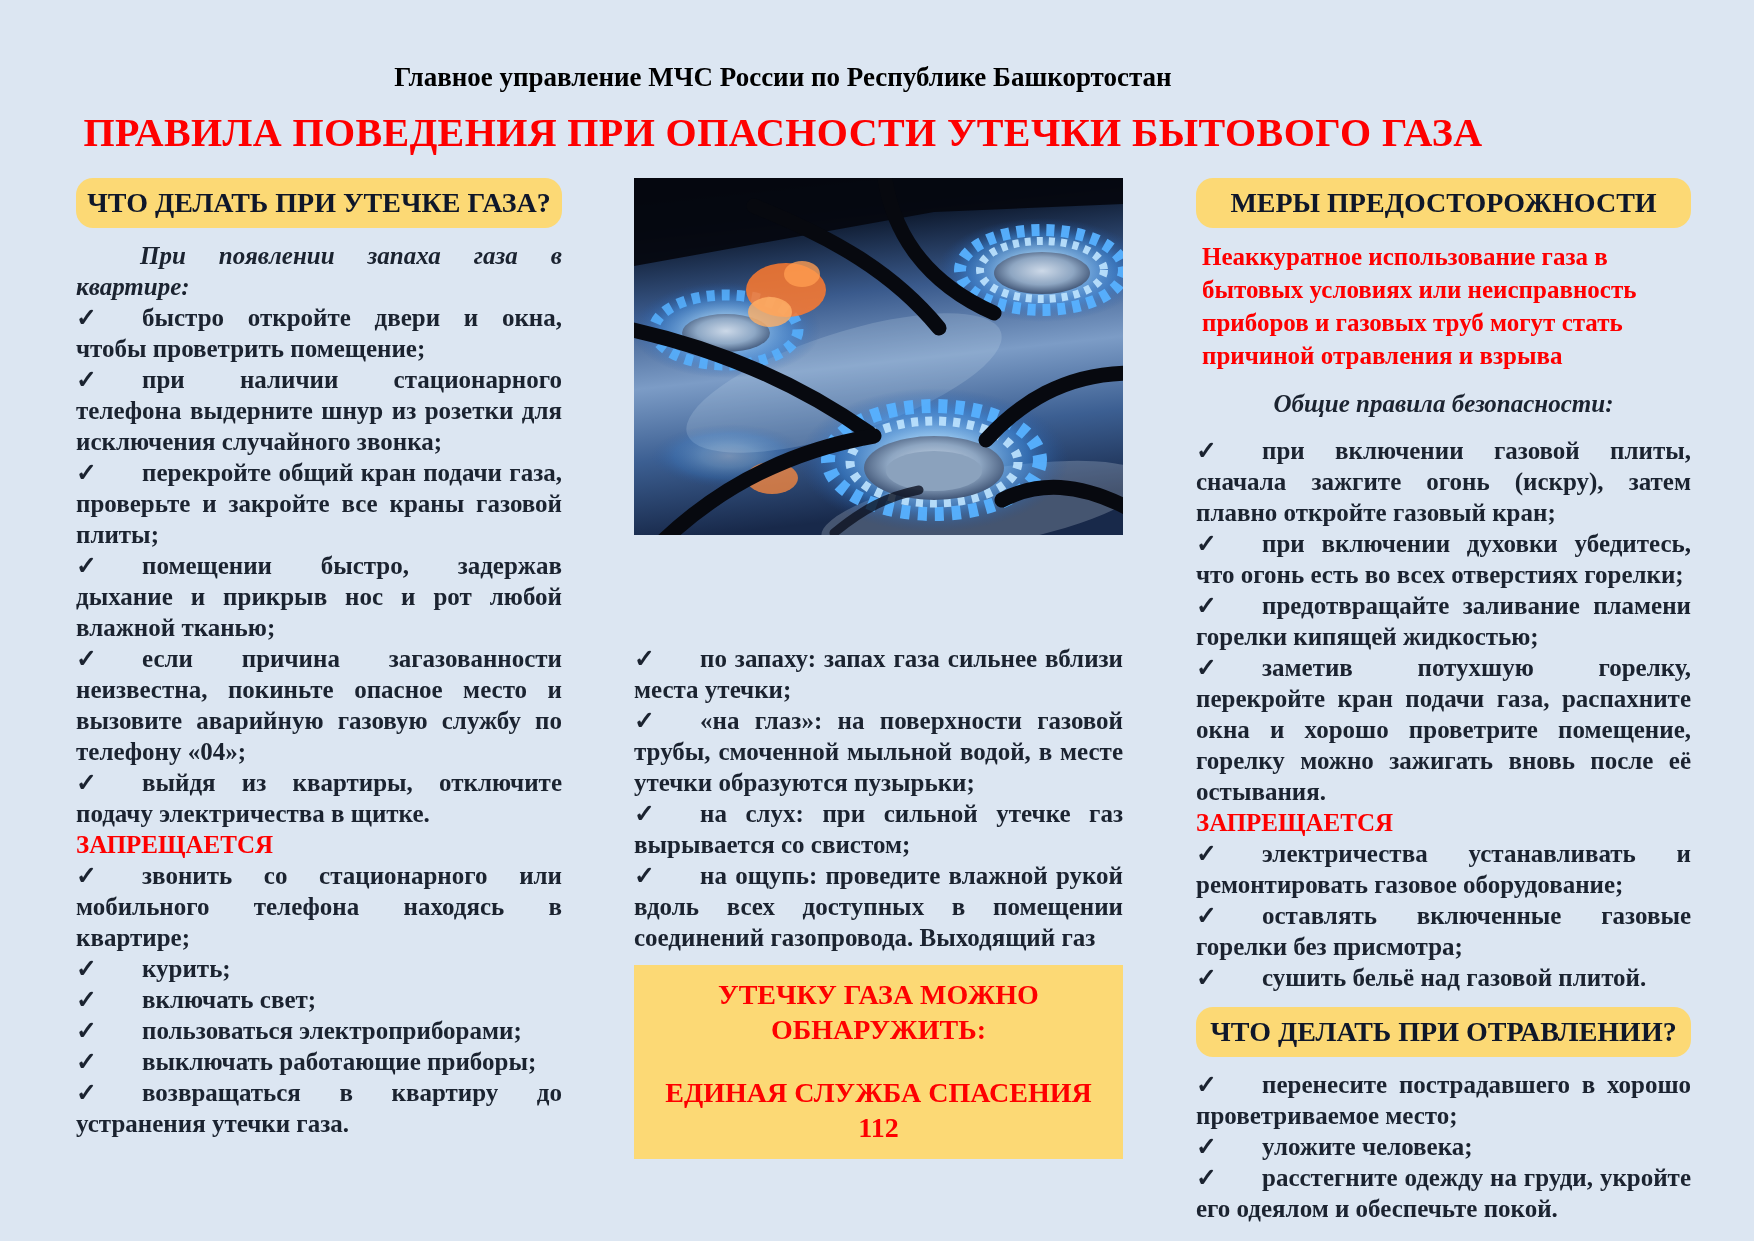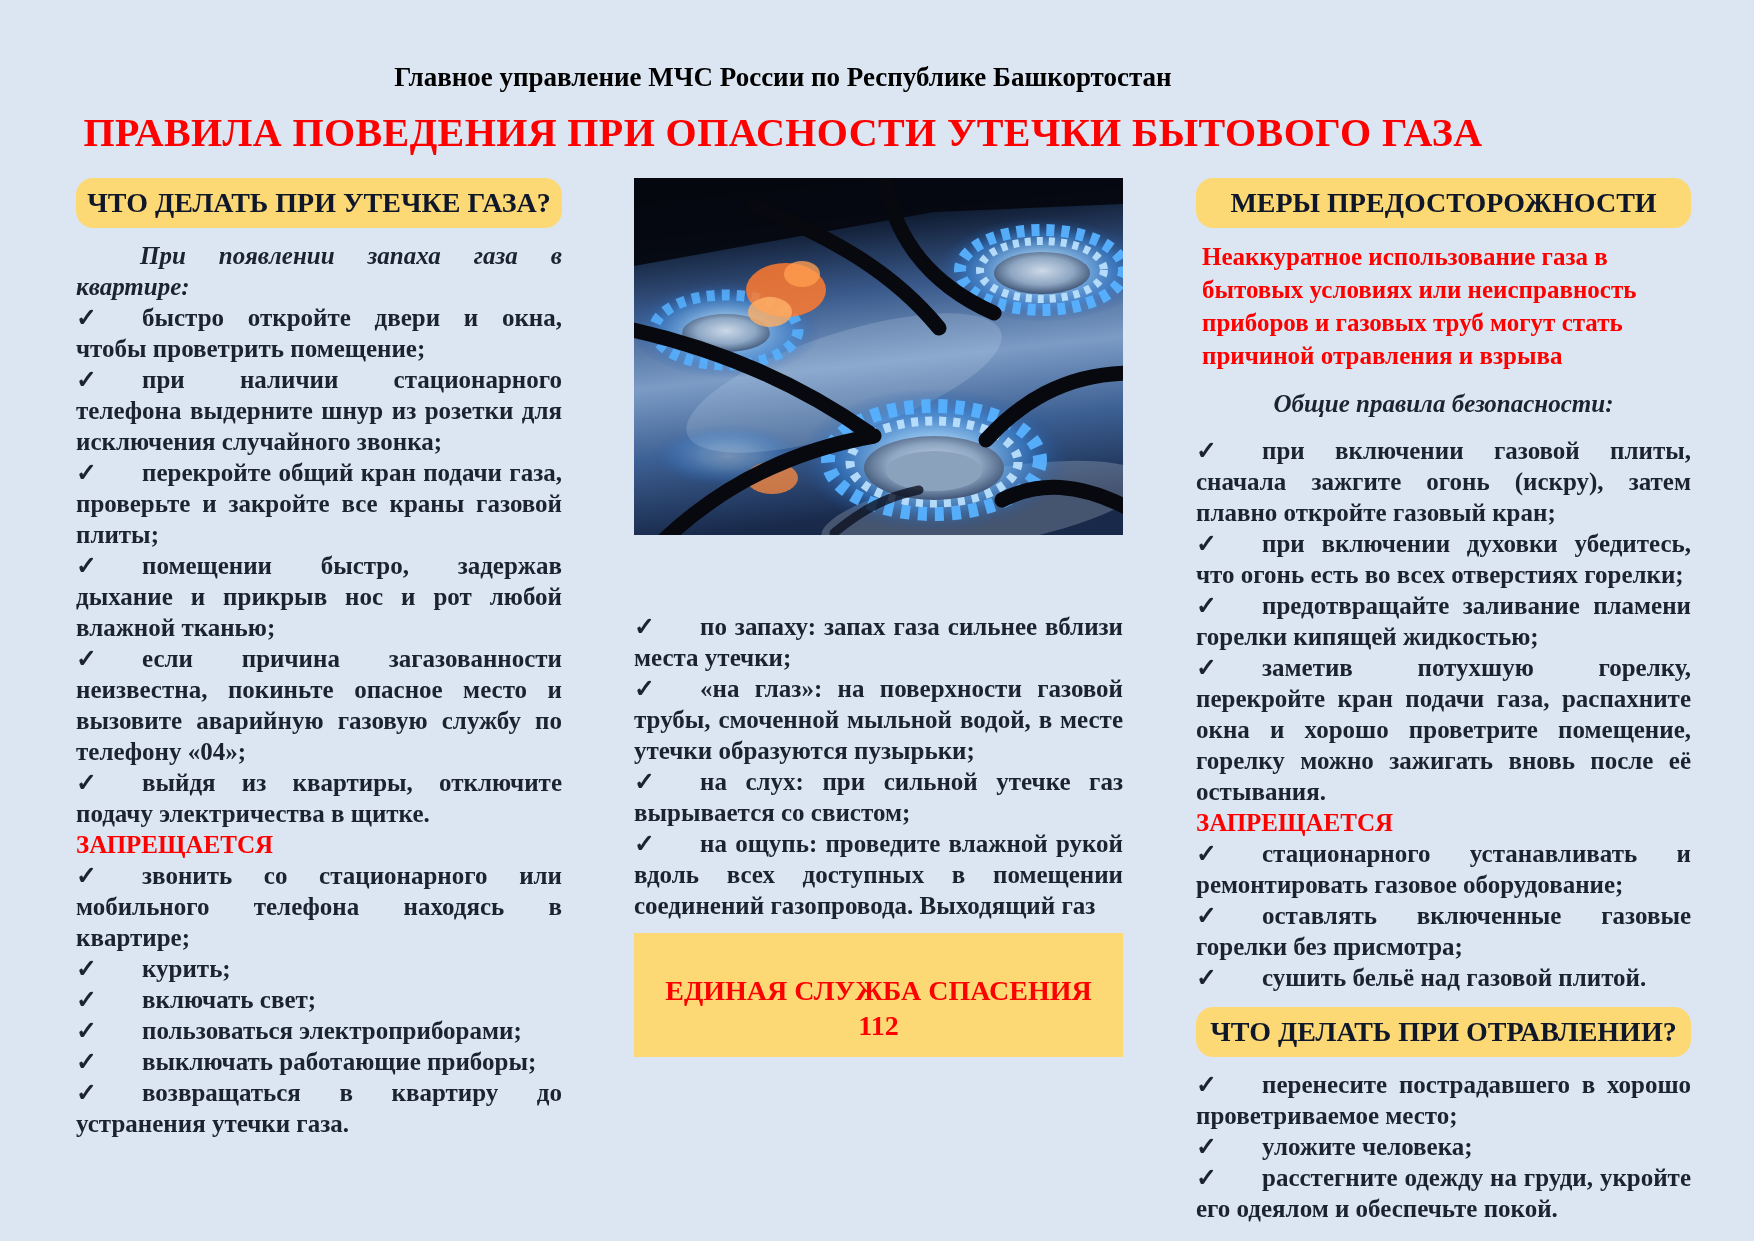--- a/index.html
+++ b/index.html
@@ -23,21 +23,21 @@
     text-align:center; padding:9px 4px; margin-bottom:12px; line-height:32px;border-radius:17px;
   }
   .intro { margin:8px 0 0 0; font-style:italic; text-indent:64px; text-align:justify; }
   .intro-center { margin:16px; font-style:italic; text-align:center; }
   .item { margin:0; text-align:justify; }
   .check { display:inline-block; width:66px; font-style:normal; }
   .red-center { margin:0; color:#fe0000; text-align:left; font-weight:bold; }
   .warning { margin:8px 6px 0 6px; color:#fe0000; text-align:left; line-height:33px; }
 
   .photo { display:block; width:489px; height:357px; }
-  .mid-items { margin-top:76px; }
+  .mid-items { margin-top:108px; }
 
   .discover-box {
     margin-top:12px; background:#fcd975; padding:12px 24px 14px 24px;
     text-align:center; color:#fe0000; font-size:28px; line-height:35px; font-weight:bold;
   }
   .discover-box .gap { height:28px; }
 
   .hdr2 { margin-top:14px; margin-bottom:12px; }
 </style>
 </head>
@@ -142,35 +142,36 @@
     </svg>
 
     <div class="mid-items">
       <p class="item"><span class="check">✓</span><span>по запаху: запах газа сильнее вблизи места утечки;</span></p>
       <p class="item"><span class="check">✓</span><span>«на глаз»: на поверхности газовой трубы, смоченной мыльной водой, в месте утечки образуются пузырьки;</span></p>
       <p class="item"><span class="check">✓</span><span>на слух: при сильной утечке газ вырывается со свистом;</span></p>
       <p class="item"><span class="check">✓</span><span>на ощупь: проведите влажной рукой вдоль всех доступных в помещении соединений газопровода. Выходящий газ</span></p>
     </div>
 
     <div class="discover-box">
+      <div>УТЕЧКУ ГАЗА МОЖНО ОБНАРУЖИТЬ:</div>
       <div class="gap"></div>
       <div>ЕДИНАЯ СЛУЖБА СПАСЕНИЯ 112</div>
     </div>
   </div>
 
   <div class="col col-right">
     <div class="hdr">МЕРЫ ПРЕДОСТОРОЖНОСТИ</div>
     <p class="warning">Неаккуратное использование газа в бытовых условиях или неисправность приборов и газовых труб могут стать причиной отравления и взрыва</p>
     <p class="intro-center">Общие правила безопасности:</p>
     <p class="item"><span class="check">✓</span><span>при включении газовой плиты, сначала зажгите огонь (искру), затем плавно откройте газовый кран;</span></p>
     <p class="item"><span class="check">✓</span><span>при включении духовки убедитесь, что огонь есть во всех отверстиях горелки;</span></p>
     <p class="item"><span class="check">✓</span><span>предотвращайте заливание пламени горелки кипящей жидкостью;</span></p>
     <p class="item"><span class="check">✓</span><span>заметив потухшую горелку, перекройте кран подачи газа, распахните окна и хорошо проветрите помещение, горелку можно зажигать вновь после её остывания.</span></p>
     <p class="red-center">ЗАПРЕЩАЕТСЯ</p>
-    <p class="item"><span class="check">✓</span><span>стационарного устанавливать и ремонтировать газовое оборудование;</span></p>
+    <p class="item"><span class="check">✓</span><span>электричества устанавливать и ремонтировать газовое оборудование;</span></p>
     <p class="item"><span class="check">✓</span><span>оставлять включенные газовые горелки без присмотра;</span></p>
     <p class="item"><span class="check">✓</span><span>сушить бельё над газовой плитой.</span></p>
     <div class="hdr hdr2">ЧТО ДЕЛАТЬ ПРИ ОТРАВЛЕНИИ?</div>
     <p class="item"><span class="check">✓</span><span>перенесите пострадавшего в хорошо проветриваемое место;</span></p>
     <p class="item"><span class="check">✓</span><span>уложите человека;</span></p>
     <p class="item"><span class="check">✓</span><span>расстегните одежду на груди, укройте его одеялом и обеспечьте покой.</span></p>
   </div>
 
 </div>
 

